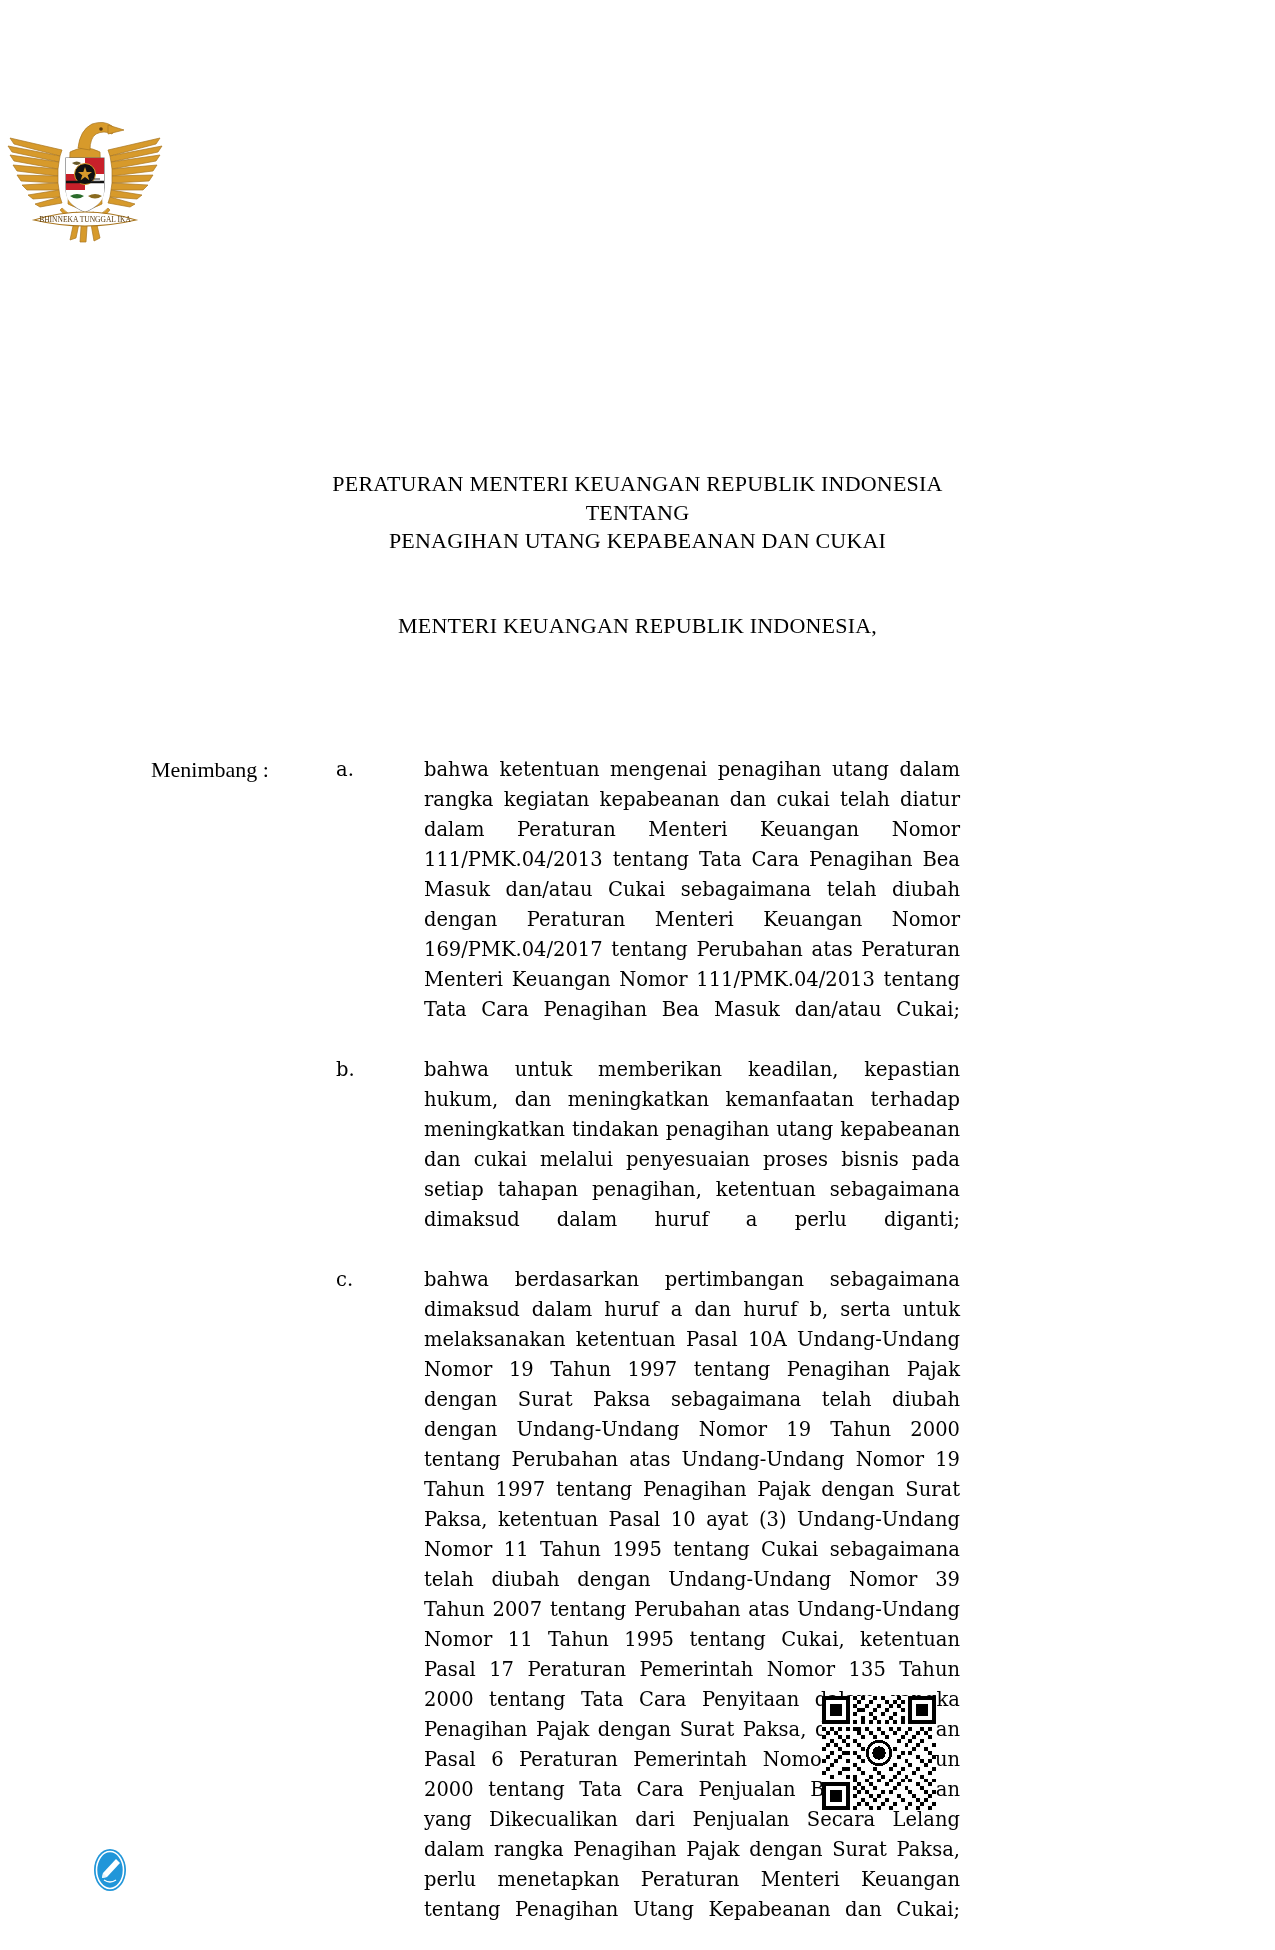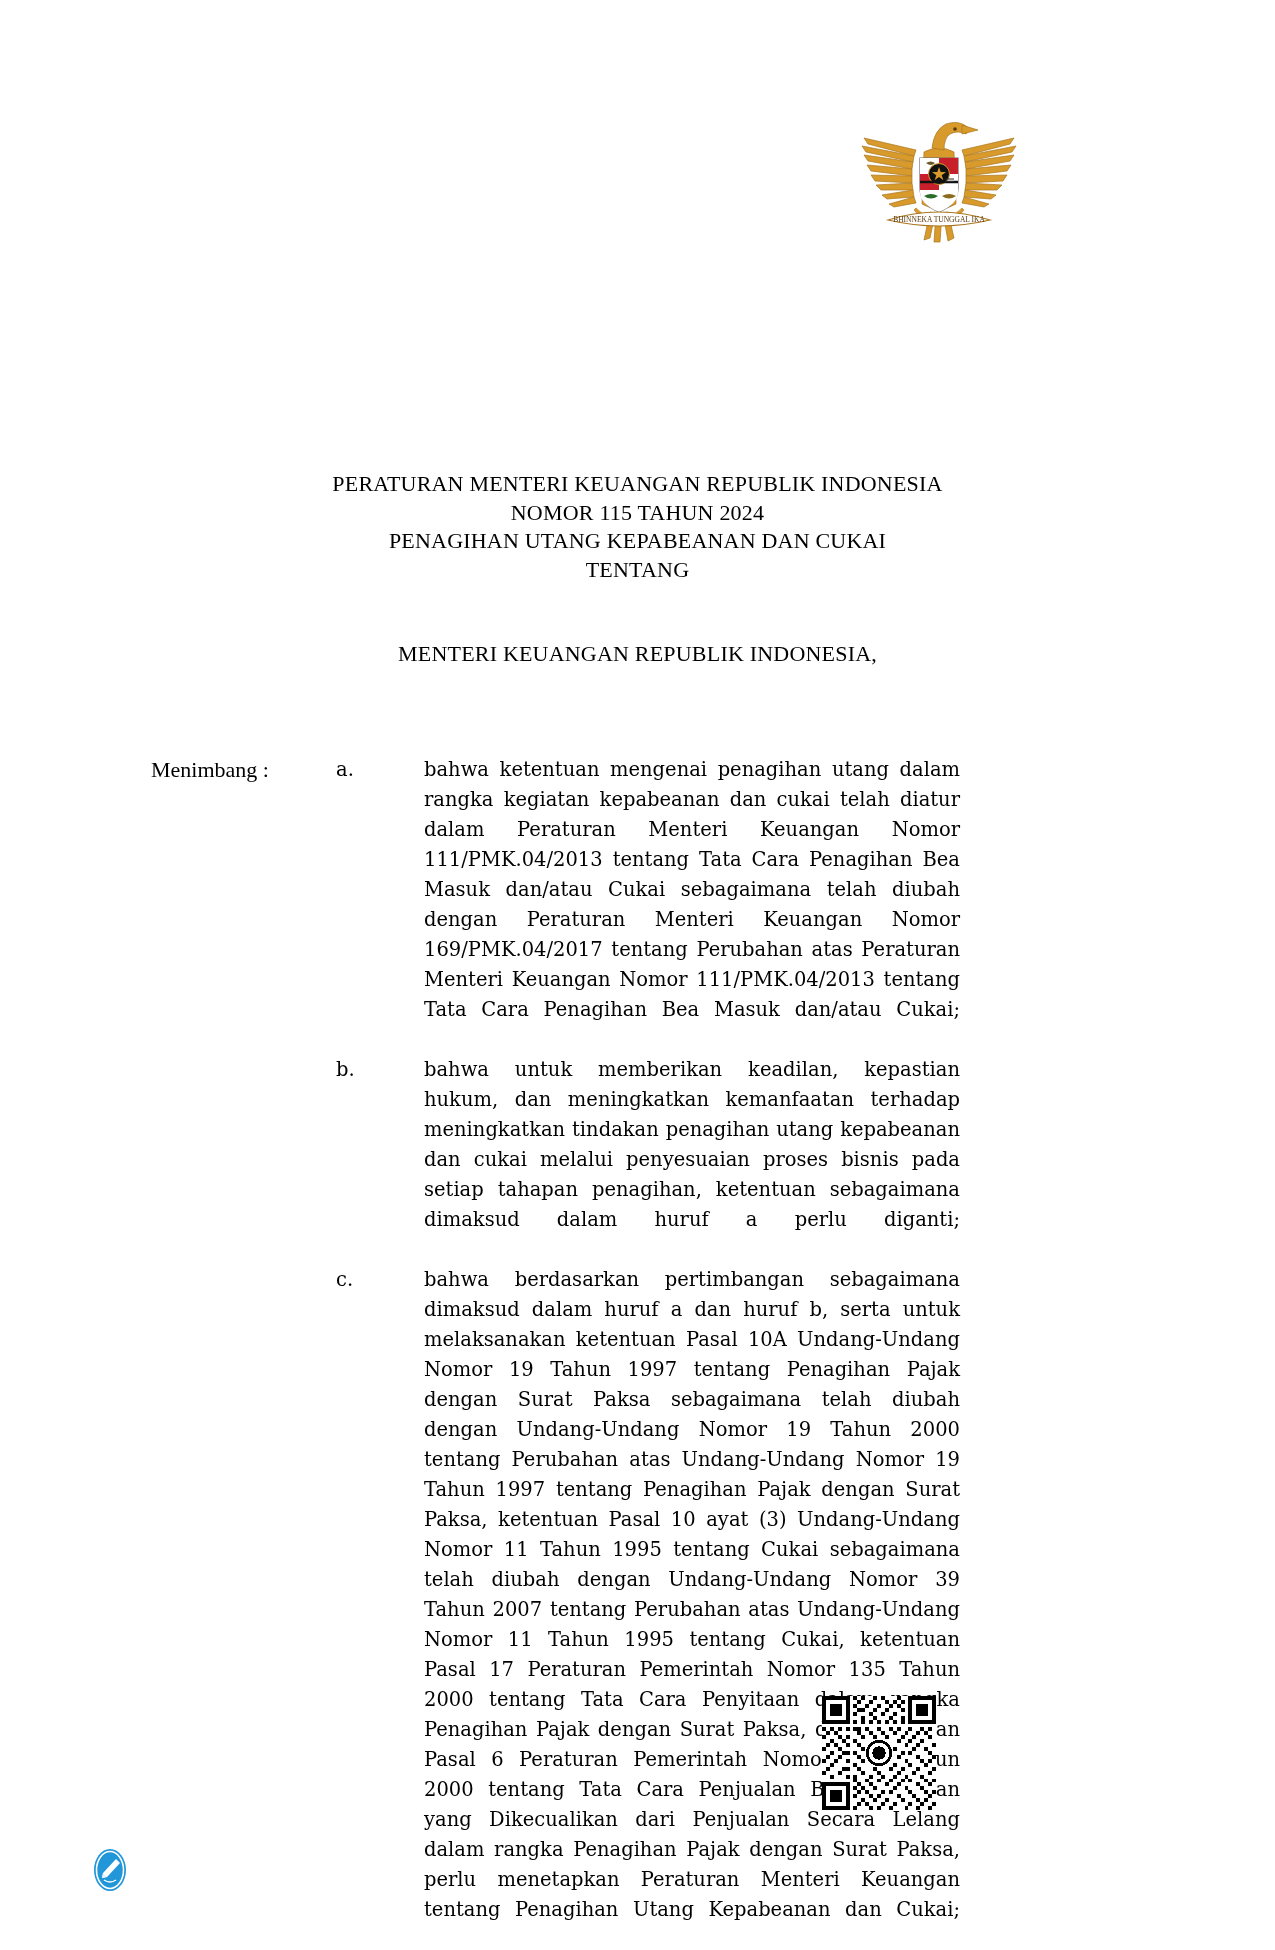--- a/index.html
+++ b/index.html
@@ -23,21 +23,21 @@
     height: 1950px;
     background: #ffffff;
   }
 
   
   .emblem-wrap {
     position: absolute;
     left: 0;
     top: 108px;
     width: 1024px;
-    text-align: right;
+    text-align: left;
   }
   .emblem {
     display: inline-block;
     width: 170px;
     height: 150px;
   }
 
   
   .title-block {
     position: absolute;
@@ -204,23 +204,22 @@
         <g>
           <path d="M34 112 Q85 96 136 112 Q85 124 34 112 Z" fill="#ffffff" stroke="#a9761f" stroke-width="1.2"></path>
           <text x="85" y="114" font-family="'Liberation Serif', serif" font-size="7.5" text-anchor="middle" fill="#5a3a0c">BHINNEKA TUNGGAL IKA</text>
         </g>
       </svg>
     </span>
   </div>
 
   <div class="title-block">
     <span class="tl">PERATURAN MENTERI KEUANGAN REPUBLIK INDONESIA</span>
-    <span class="tl">NOMOR 115 TAHUN 2024</span>
+    <span class="tl">TENTANG</span>
     <span class="tl">PENAGIHAN UTANG KEPABEANAN DAN CUKAI</span>
-    <span class="tl">TENTANG</span>
     <span class="spacer-line"></span>
     <span class="spacer-line"></span>
     <span class="tl">MENTERI KEUANGAN REPUBLIK INDONESIA,</span>
   </div>
 
   <div class="considering">
     <div class="cons-row">
       <div class="cons-label">Menimbang :</div>
       <div class="cons-items">
 

